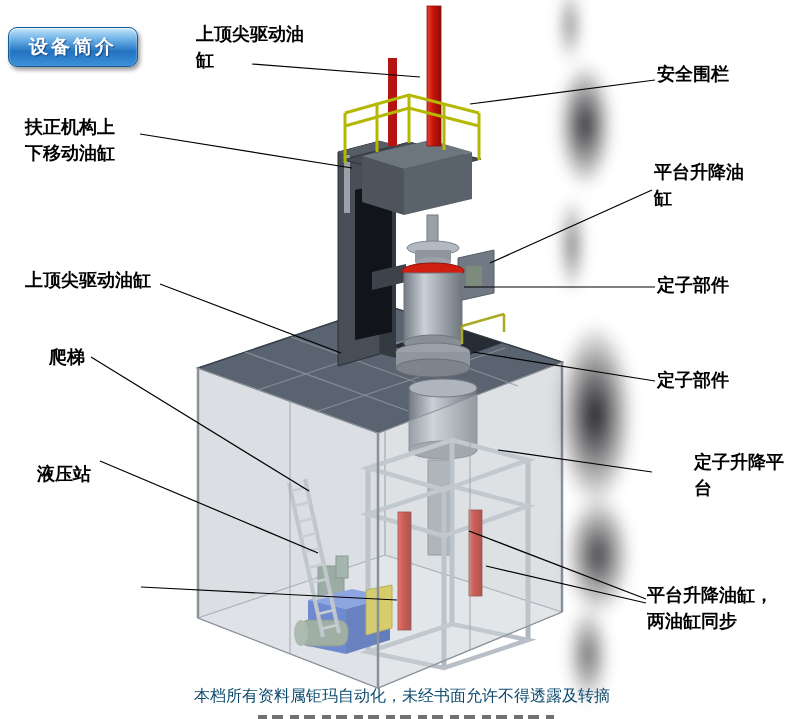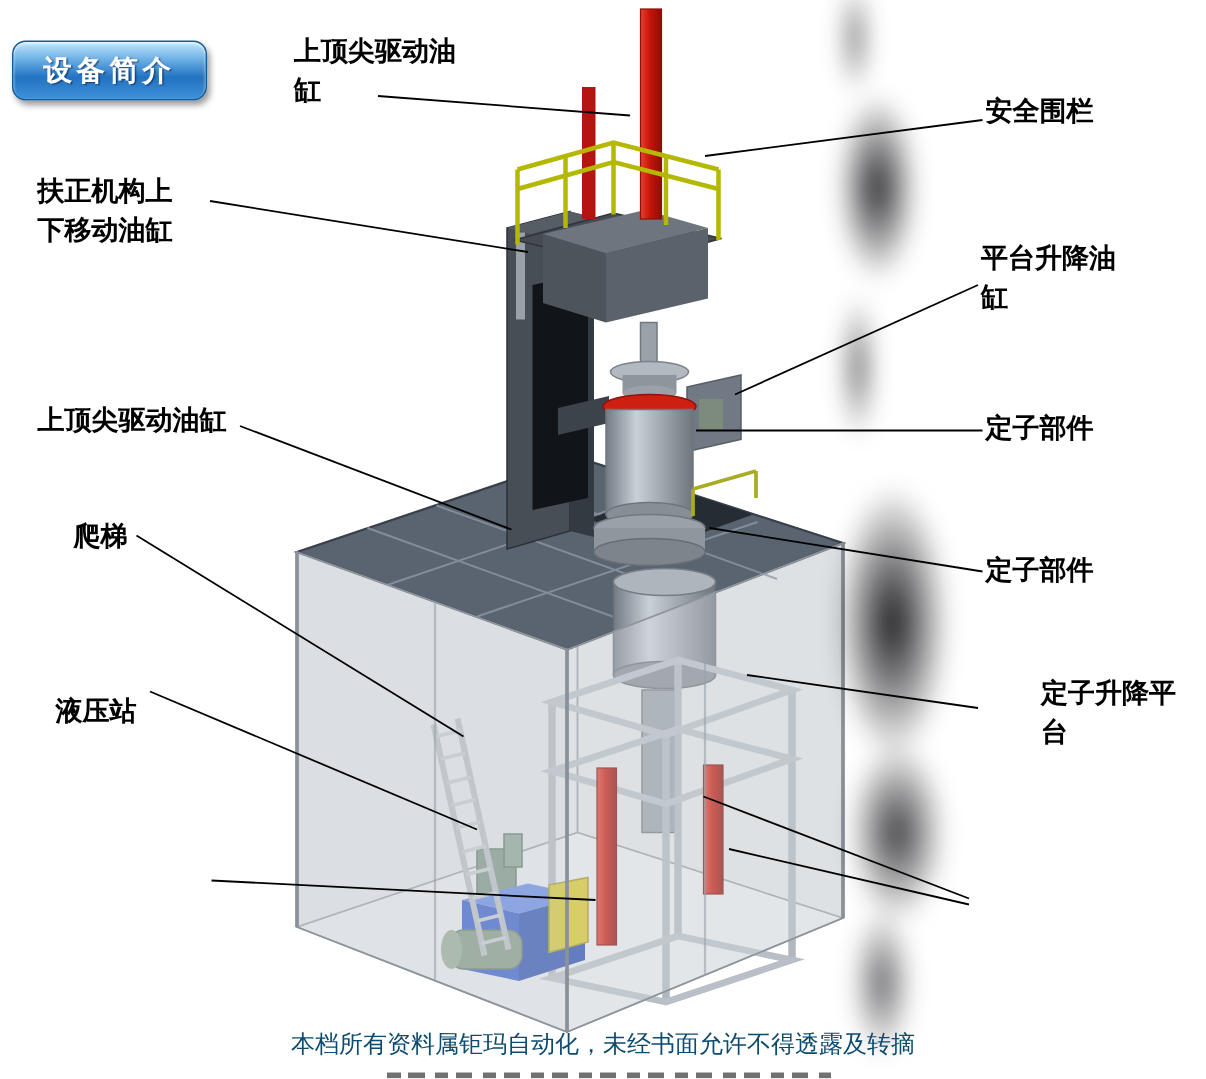--- a/index.html
+++ b/index.html
@@ -221,17 +221,18 @@
   <div class="lbl c1">上顶尖驱动油缸</div>
   <div class="lbl c2">安全围栏</div>
   <div class="lbl c3">扶正机构上下移动油缸</div>
   <div class="lbl c4">平台升降油缸</div>
   <div class="lbl c5">上顶尖驱动油缸</div>
   <div class="lbl c6">定子部件</div>
   <div class="lbl c7">爬梯</div>
   <div class="lbl c8">定子部件</div>
   <div class="lbl c9">液压站</div>
   <div class="lbl c10">定子升降平台</div>
+  <div class="lbl c12">平台升降油缸，两油缸同步</div>
 
   <div class="footer">本档所有资料属钜玛自动化，未经书面允许不得透露及转摘</div>
   <div class="cutline"></div>
 
 </div>
 
 </body></html>

